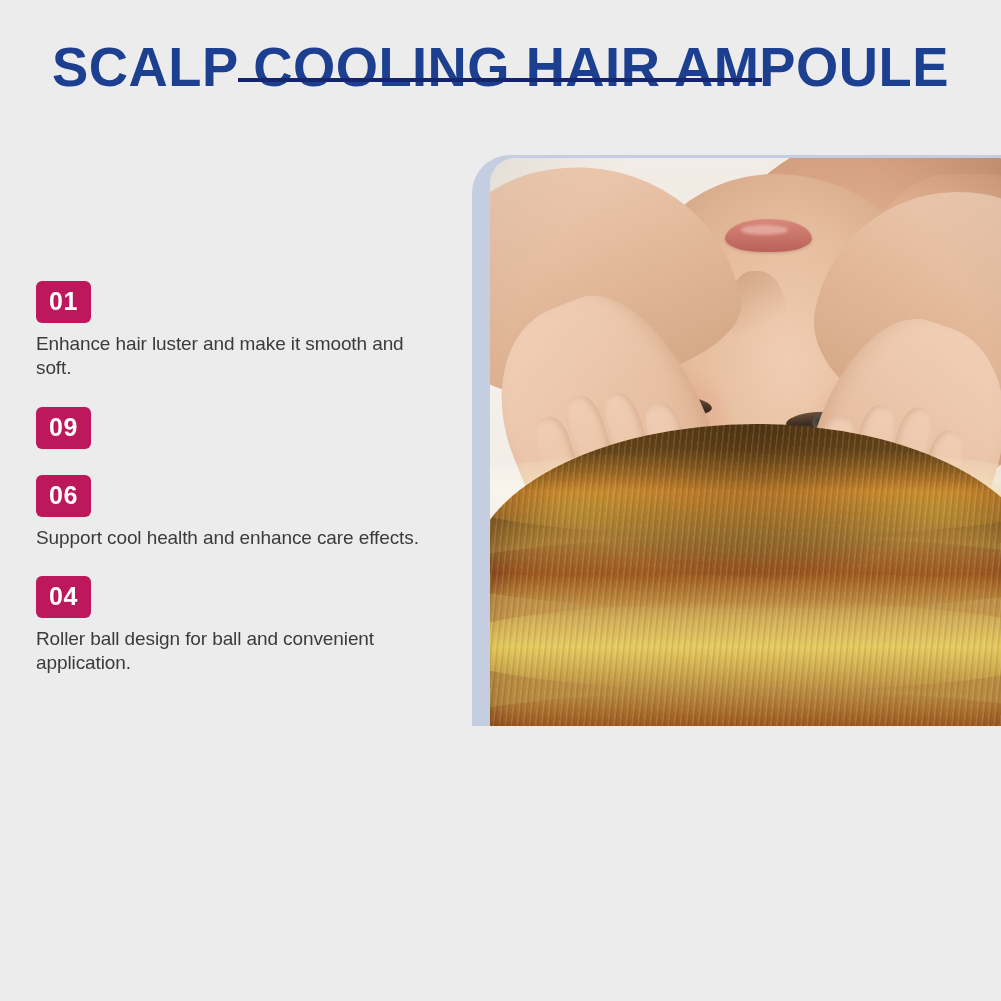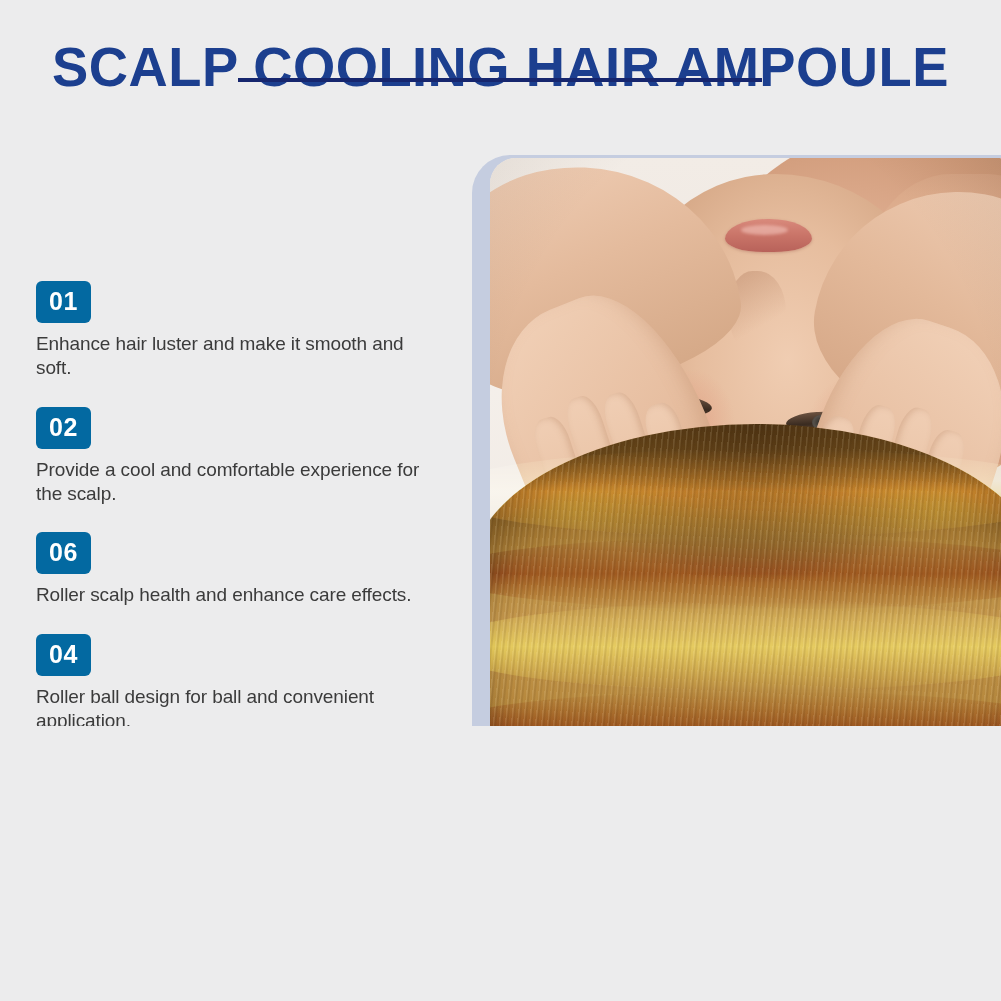--- a/index.html
+++ b/index.html
@@ -56,21 +56,21 @@
     top: 281px;
     width: 410px;
   }
   .feature {
     margin-bottom: 26px;
   }
   .feature:last-child { margin-bottom: 16px; }
 
   .badge {
     display: inline-block;
-    background: #0369a1;
+    background: #be185d;
     color: #ffffff;
     font-family: "Liberation Sans", sans-serif;
     font-size: 25px;
     font-weight: 700;
     line-height: 1;
     padding: 8px 13px 9px 13px;
     border-radius: 6px;
     letter-spacing: 0.5px;
   }
   .feature-text {
@@ -340,27 +340,26 @@
   <div class="title-rule"></div>
 
   <div class="features">
 
     <div class="feature">
       <span class="badge">01</span>
       <div class="feature-text">Enhance hair luster and make it smooth and soft.</div>
     </div>
 
     <div class="feature">
-      <span class="badge">02</span>
-      <div class="feature-text">Provide a cool and comfortable experience for the scalp.</div>
+      <span class="badge">09</span>
     </div>
 
     <div class="feature">
       <span class="badge">06</span>
-      <div class="feature-text">Roller scalp health and enhance care effects.</div>
+      <div class="feature-text">Support cool health and enhance care effects.</div>
     </div>
 
     <div class="feature">
       <span class="badge">04</span>
       <div class="feature-text">Roller ball design for ball and convenient application.</div>
     </div>
 
   </div>
 
   <div class="photo-panel">

